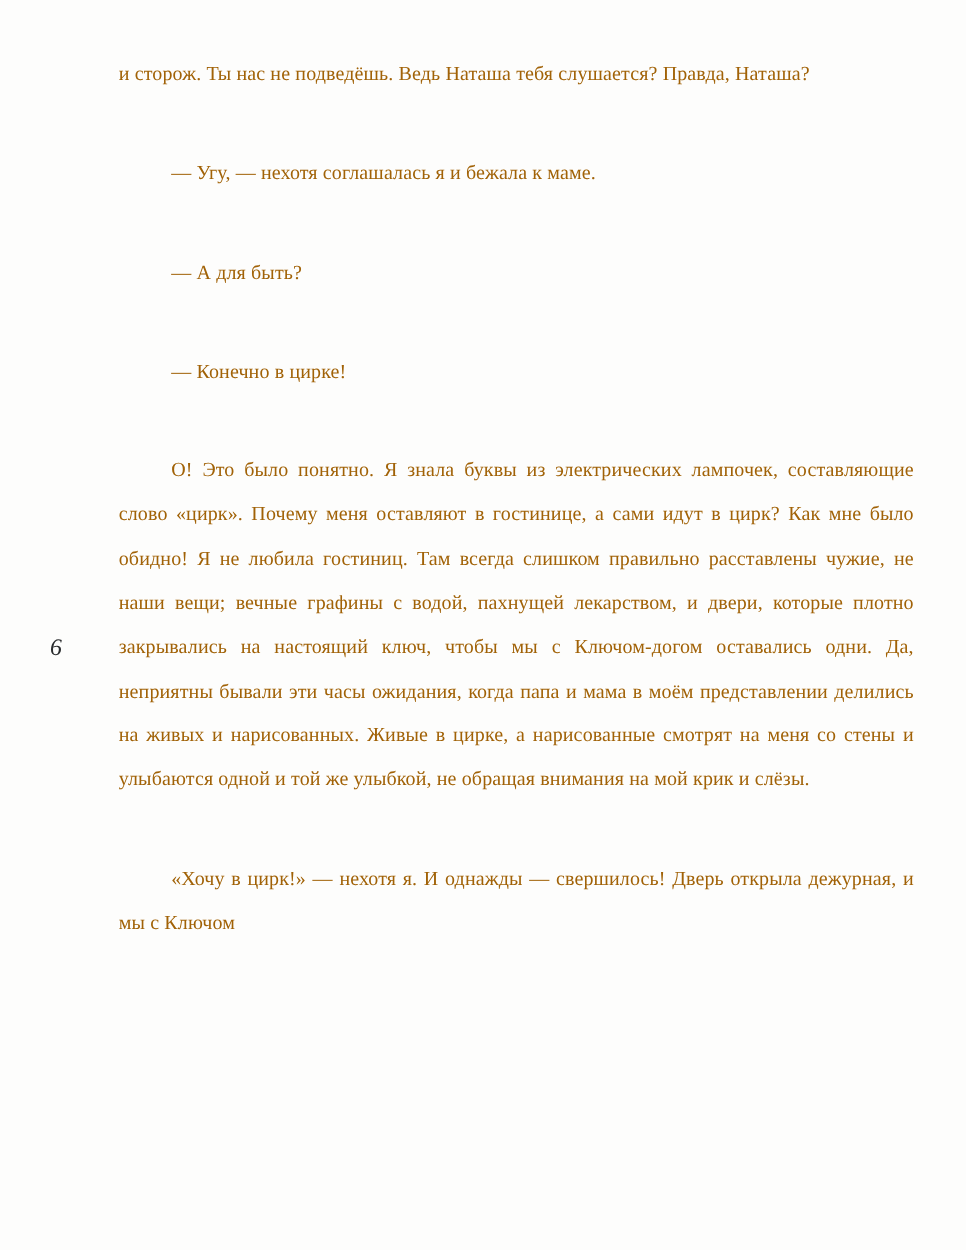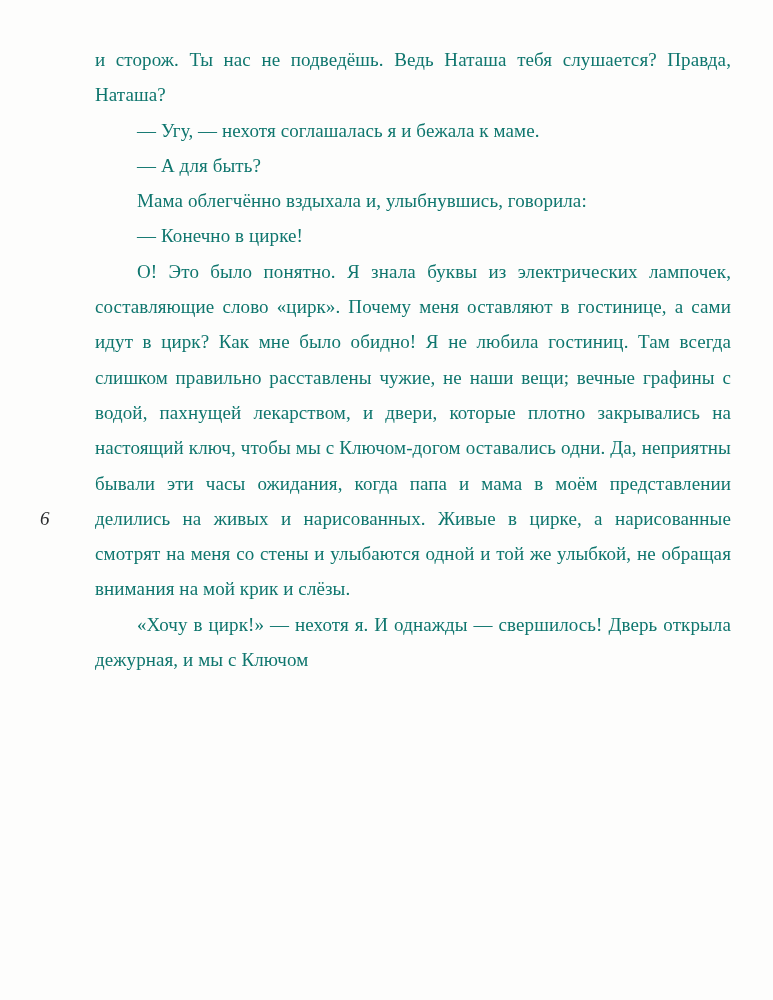--- a/index.html
+++ b/index.html
@@ -33,44 +33,44 @@
     font-family: "Liberation Serif", "DejaVu Serif", serif;
   }
   .text-column {
     position: absolute;
     left: 95px;
     top: 42px;
     width: 636px;
   }
   p {
     margin: 0;
-    font-size: 19px;
+    font-size: 16px;
     line-height: 35.3px;
     text-align: justify;
     text-justify: inter-word;
-    color: #0f766e;
+    color: #a16207;
     letter-spacing: 0.1px;
   }
   p.indent {
     text-indent: 42px;
+    margin-top: 44px;
   }
   p.noindent {
     text-indent: 0;
   }
 </style>
 </head>
 <body>
 
 <div class="page">
 
   <div class="page-number">6</div>
 
   <div class="text-column">
     <p class="noindent">и сторож. Ты нас не подведёшь. Ведь Наташа тебя слушается? Правда, Наташа?</p>
     <p class="indent">— Угу, — нехотя соглашалась я и бежала к маме.</p>
     <p class="indent">— А для быть?</p>
-    <p class="indent">Мама облегчённо вздыхала и, улыбнувшись, говорила:</p>
     <p class="indent">— Конечно в цирке!</p>
     <p class="indent">О! Это было понятно. Я знала буквы из электрических лампочек, составляющие слово «цирк». Почему меня оставляют в гостинице, а сами идут в цирк? Как мне было обидно! Я не любила гостиниц. Там всегда слишком правильно расставлены чужие, не наши вещи; вечные графины с водой, пахнущей лекарством, и двери, которые плотно закрывались на настоящий ключ, чтобы мы с Ключом-догом оставались одни. Да, неприятны бывали эти часы ожидания, когда папа и мама в моём представлении делились на живых и нарисованных. Живые в цирке, а нарисованные смотрят на меня со стены и улыбаются одной и той же улыбкой, не обращая внимания на мой крик и слёзы.</p>
     <p class="indent">«Хочу в цирк!» — нехотя я. И однажды — свершилось! Дверь открыла дежурная, и мы с Ключом</p>
   </div>
 
 </div>
 
 </body></html>

